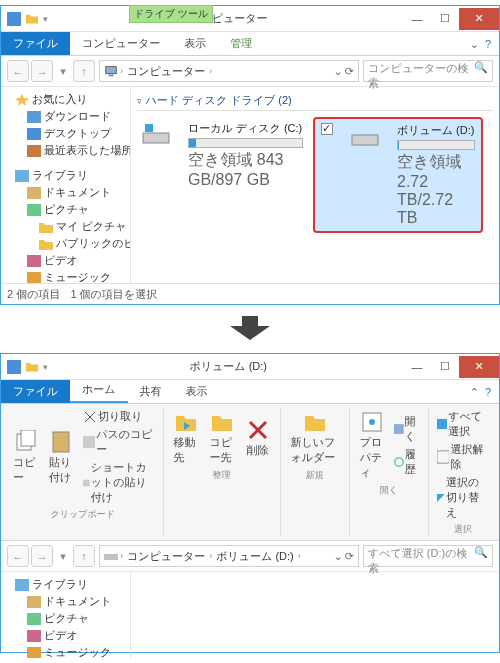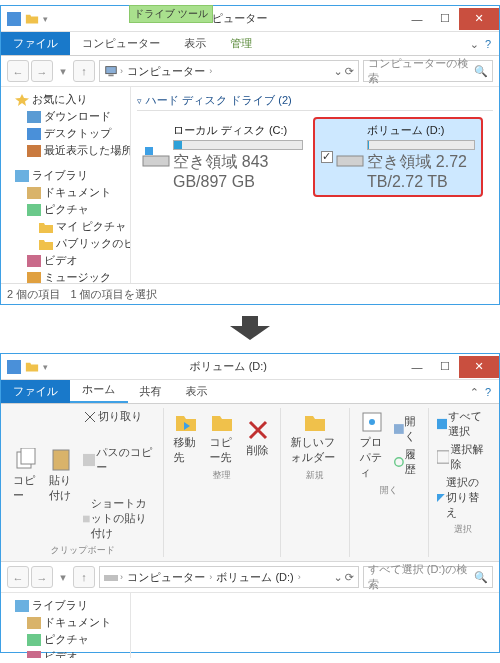--- a/index.html
+++ b/index.html
@@ -19,32 +19,32 @@
 .rtab.ctx{color:#5a8a3a}
 .ribbon-expand{margin-left:auto;padding:4px 8px;display:flex;gap:6px;color:#666}
 .addrrow{display:flex;align-items:center;padding:4px 6px;gap:4px;border-bottom:1px solid #e5e5e5}
 .navbtns{display:flex;gap:2px}
 .navbtn{width:22px;height:22px;border:1px solid #d0d0d0;border-radius:3px;display:flex;align-items:center;justify-content:center;color:#888;background:#f8f8f8}
 .navbtn.small{width:16px;border:none;background:none}
 .addrbar{flex:1;border:1px solid #d0d0d0;height:22px;display:flex;align-items:center;padding:0 4px;gap:2px;background:#fff}
 .crumb{color:#333;padding:0 2px}
 .crumb-sep{color:#888;font-size:9px}
 .addr-actions{display:flex;gap:2px;margin-left:auto;color:#666}
-.searchbox{width:130px;border:1px solid #d0d0d0;height:22px;display:flex;align-items:center;padding:0 4px;color:#888}
+.searchbox{width:130px;border:1px solid #d0d0d0;height:22px;display:flex;align-items:flex-start;padding:0 4px;color:#888}
 .body{display:flex}
 .tree{width:130px;border-right:1px solid #e5e5e5;padding:4px 12px;overflow:hidden}
 .tree-item{display:flex;align-items:center;gap:3px;padding:1px 2px;color:#333;white-space:nowrap}
 .tree-item.ind1{padding-left:14px}
 .tree-item.ind2{padding-left:26px}
 .ticon{width:14px;height:12px;flex-shrink:0}
 .content{flex:1;padding:6px}
 .group-hdr{display:flex;align-items:center;gap:4px;color:#1a4e8a;border-bottom:1px solid #e0e0e0;padding-bottom:2px;margin-bottom:6px}
 .group-hdr .arrow{font-size:9px}
 .drives{display:flex;gap:6px}
-.drive{display:flex;align-items:center;gap:2px;padding:4px;width:170px}
+.drive{display:flex;align-items:flex-start;gap:17px;padding:4px;width:170px}
 .drive.sel{background:#cde8ff;border:2px solid #e03030;border-radius:4px;padding:4px 6px}
 .drive-icon{width:30px;height:26px;flex-shrink:0}
 .drive-info{display:flex;flex-direction:column;gap:2px;flex:1}
 .drive-name{color:#222}
 .drive-bar{height:10px;border:1px solid #b0b0b0;background:#eaeaea;position:relative}
 .drive-bar-fill{height:100%;background:#2da0d8}
 .drive-free{color:#666;font-size:16px}
 .drive .chk{width:12px;height:12px;border:1px solid #888;background:#fff;position:relative}
 .drive .chk.on::after{content:"✓";position:absolute;top:-2px;left:0;font-size:11px;color:#333}
 .status{border-top:1px solid #e0e0e0;padding:3px 6px;display:flex;gap:10px;color:#555;font-size:10px}
@@ -271,21 +271,21 @@
               <rect x="8" y="0" width="14" height="16" fill="#fff" stroke="#888"></rect>
             </svg>
             <span>コピー</span>
           </div>
     <div class="rbtn">
             <svg class="ricon" viewBox="0 0 24 24">
               <rect x="4" y="2" width="16" height="20" fill="#d9b36a" stroke="#888"></rect>
             </svg>
             <span>貼り付け</span>
           </div>
-    <div style="display:flex;flex-direction:column;gap:19px">
+    <div style="display:flex;flex-direction:column;gap:1px">
      <div class="rbtn sm">
               <svg class="ricon" viewBox="0 0 14 14">
                 <path stroke="#555" fill="none" d="M2 2l10 10M12 2L2 12"></path>
               </svg>
               <span>切り取り</span>
             </div>
      <div class="rbtn sm">
               <svg class="ricon" viewBox="0 0 14 14">
                 <rect width="14" height="14" fill="#ccc"></rect>
               </svg>

